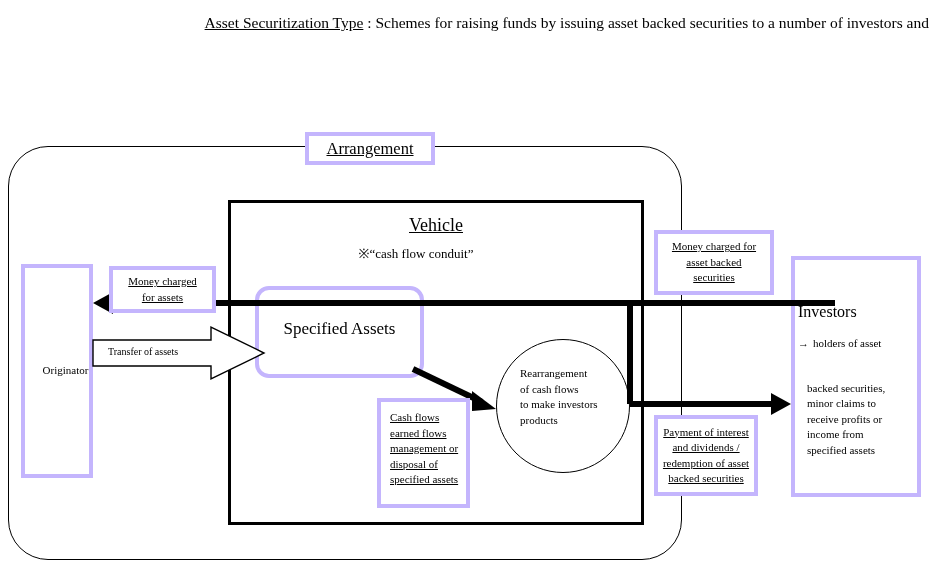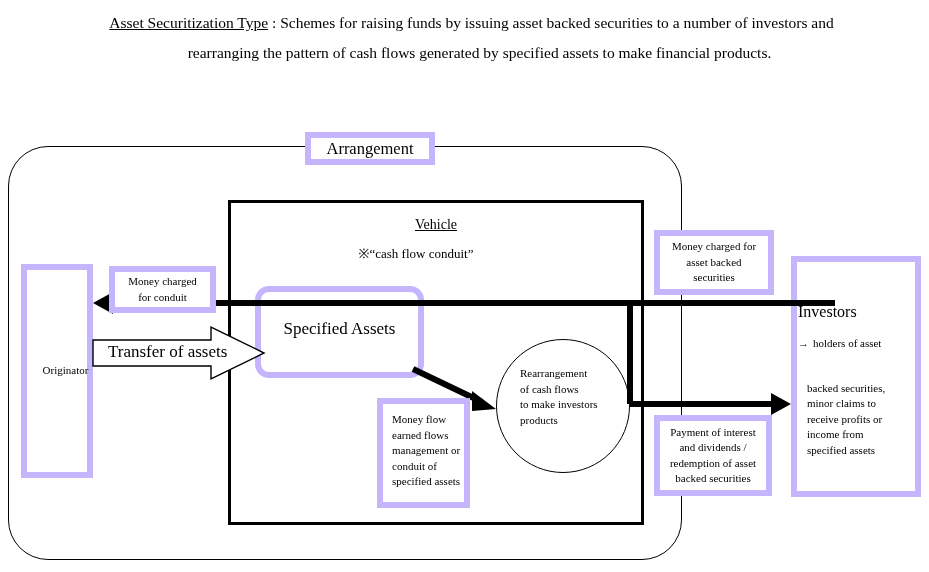--- a/index.html
+++ b/index.html
@@ -3,26 +3,26 @@
 <meta charset="utf-8">
 <style>
   html,body{margin:0;padding:0;background:#ffffff;}
   body{width:929px;height:572px;position:relative;overflow:hidden;
        font-family:"Liberation Serif","DejaVu Serif",serif;color:#000;}
 
   
   #heading{position:absolute;left:0;top:8px;width:929px;text-align:center;
            font-size:15.5px;line-height:30px;}
   #heading .ul{text-decoration:underline;}
-  #head-line1{display:block;text-align:center;padding-left:14px;}
+  #head-line1{display:block;text-align:right;padding-left:14px;}
   #head-line2{display:block;text-align:center;padding-left:30px;}
 
   
-  .box{position:absolute;border:6px solid #c4b5fd;box-sizing:border-box;
-       background:#fff;}
+  .box{position:absolute;border:4px solid #c4b5fd;box-sizing:border-box;
+       background:#fff;text-decoration:underline;}
   .rounded{border-radius:14px;}
   .circle{position:absolute;border:1px solid #000;border-radius:50%;
           box-sizing:border-box;background:#fff;}
 
   .ctr{display:flex;align-items:center;justify-content:center;text-align:center;}
 
   .lbl{position:absolute;box-sizing:border-box;}
   .tiny{font-size:11px;line-height:15.5px;}
   .big{font-size:16.5px;}
   .tharrow{position:absolute;background:#000;height:6px;}
@@ -30,21 +30,21 @@
 
   .ahead-left{position:absolute;width:0;height:0;
       border-top:11px solid transparent;border-bottom:11px solid transparent;
       border-right:20px solid #000;}
   .ahead-right{position:absolute;width:0;height:0;
       border-top:11px solid transparent;border-bottom:11px solid transparent;
       border-left:20px solid #000;}
 
   
   #transfer-arrow{position:absolute;}
-  #transfer-label{position:absolute;font-size:17px;white-space:nowrap;}
+  #transfer-label{position:absolute;font-size:10px;white-space:nowrap;}
 
   
   #diag-arrow{position:absolute;}
 
   
   #outer-rounded{position:absolute;border:1px solid #000;
                  border-radius:40px;box-sizing:border-box;background:transparent;}
   
   #arr-gap{position:absolute;background:#fff;}
 
@@ -53,34 +53,33 @@
 
   .leftalign{text-align:left;}
 </style>
 </head>
 <body>
 
 <div id="heading">
   <span id="head-line1">
     <span class="ul">Asset Securitization Type</span><span> : </span><span>Schemes for raising funds by issuing asset backed securities to a number of investors and</span>
   </span>
-  <span id="head-line2">rearranging the pattern of cash flows generated by specified assets to make financial products.</span>
 </div>
 
 <div id="outer-rounded" style="left:8px;top:146px;width:674px;height:414px;"></div>
 
 <div id="arr-gap" style="left:306px;top:142px;width:129px;height:9px;"></div>
 
 <div class="box ctr big" style="left:305px;top:132px;width:130px;height:33px;">
   <span>Arrangement</span>
 </div>
 
 <div id="vehicle-box" style="left:228px;top:200px;width:416px;height:325px;"></div>
 
-<div class="lbl ctr" style="left:228px;top:212px;width:416px;height:26px;font-size:14px;text-align:right;">
+<div class="lbl ctr" style="left:228px;top:212px;width:416px;height:26px;font-size:18px;text-align:right;">
   <span style="text-decoration:underline;">Vehicle</span>
 </div>
 <div class="lbl ctr" style="left:228px;top:243px;width:376px;height:20px;font-size:13px;">※“cash flow conduit”</div>
 
 <div class="box" style="left:21px;top:264px;width:72px;height:214px;"></div>
 <div class="lbl ctr tiny" style="left:21px;top:362px;width:89px;height:18px;">Originator</div>
 
 <div class="box rounded" style="left:255px;top:286px;width:169px;height:92px;"></div>
 <div class="lbl ctr" style="left:255px;top:316px;width:169px;height:26px;font-size:17px;">Specified Assets</div>
 
@@ -105,54 +104,54 @@
   <div style="padding-left:9px;">income from</div>
   <div style="padding-left:9px;">specified assets</div>
 </div>
 
 <div class="tharrow" style="left:110px;top:300px;width:725px;"></div>
 <div class="ahead-left" style="left:93px;top:292px;"></div>
 
 <div class="box ctr" style="left:109px;top:246px;width:107px;height:47px;margin-top:20px;">
   <div class="tiny">
     <div>Money charged</div>
-    <div>for conduit</div>
+    <div>for assets</div>
   </div>
 </div>
 
 <svg id="transfer-arrow" style="left:92px;top:322px;" width="175" height="62" viewBox="0 0 175 62">
   <polygon points="1,18 119,18 119,5 172,31 119,57 119,44 1,44" fill="#ffffff" stroke="#000000" stroke-width="1.4"></polygon>
 </svg>
 <div id="transfer-label" class="tiny" style="left:108px;top:344px;">Transfer of assets</div>
 
 <svg id="diag-arrow" style="left:410px;top:365px;" width="100" height="55" viewBox="0 0 100 55">
   <line x1="3" y1="4" x2="72" y2="37" stroke="#000000" stroke-width="6"></line>
   <polygon points="86,44 62,26 62,46" fill="#000000"></polygon>
 </svg>
 
 <div class="box tiny leftalign" style="left:377px;top:398px;width:93px;height:110px;padding:8px 0 0 9px;">
-  <div>Money flow</div>
+  <div>Cash flows</div>
   <div>earned flows</div>
   <div>management or</div>
-  <div>conduit of</div>
+  <div>disposal of</div>
   <div>specified assets</div>
 </div>
 
 <div class="tharrow" style="left:630px;top:401px;width:150px;"></div>
 <div class="ahead-right" style="left:771px;top:393px;"></div>
 <div class="tharrow-v" style="left:627px;top:300px;height:104px;"></div>
 
 <div class="box ctr" style="left:654px;top:230px;width:120px;height:65px;">
   <div class="tiny">
     <div>Money charged for</div>
     <div>asset backed</div>
     <div>securities</div>
   </div>
 </div>
 
-<div class="box ctr" style="left:654px;top:415px;width:118px;height:81px;">
+<div class="box ctr" style="left:654px;top:415px;width:104px;height:81px;">
   <div class="tiny">
     <div>Payment of interest</div>
     <div>and dividends /</div>
     <div>redemption of asset</div>
     <div>backed securities</div>
   </div>
 </div>
 
 </body></html>

